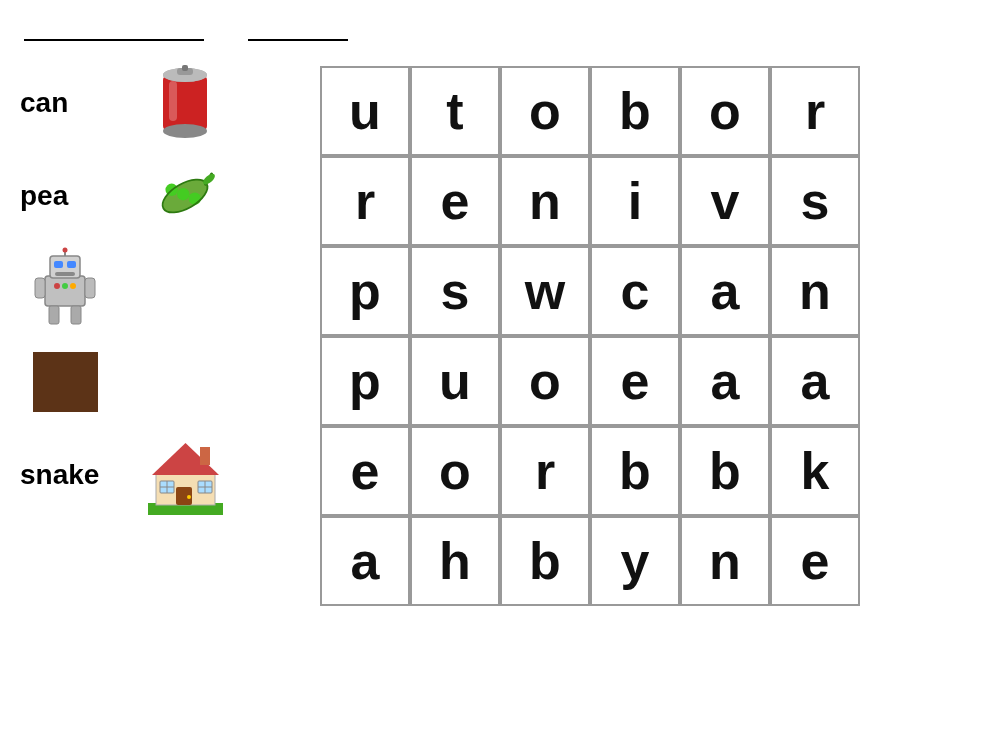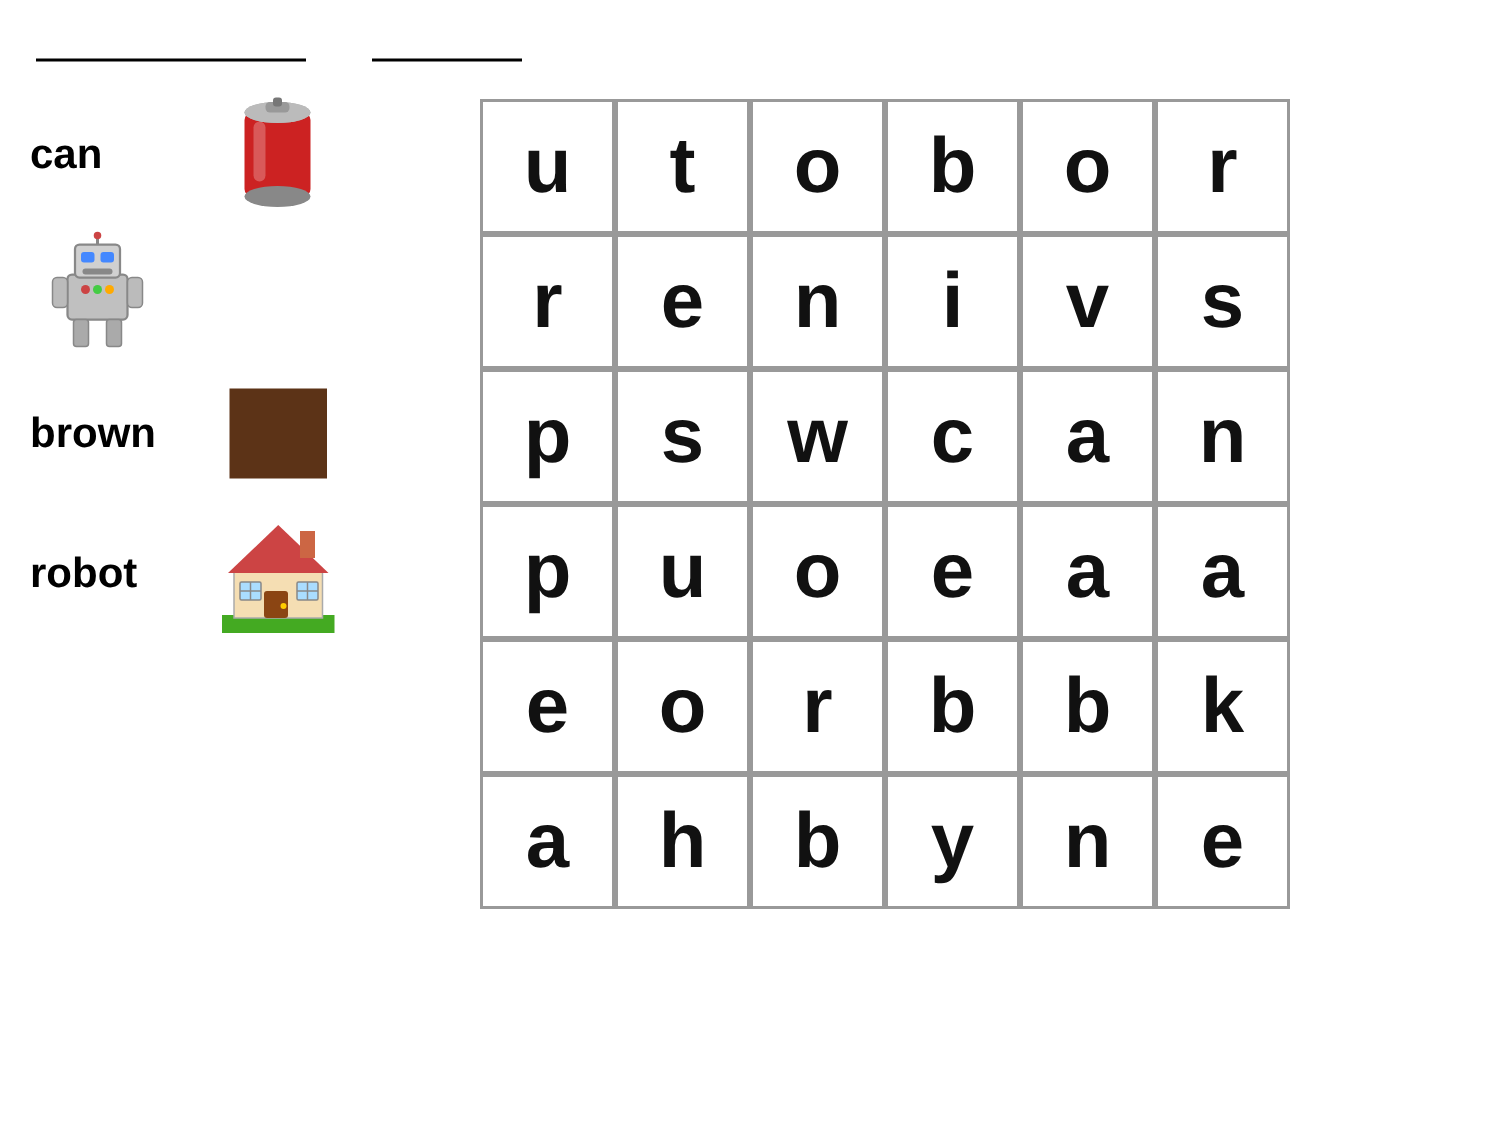--- a/index.html
+++ b/index.html
@@ -118,20 +118,40 @@
 
           <rect x="14" y="18" width="8" height="40" rx="4" fill="rgba(255,255,255,0.25)"></rect>
 
           <ellipse cx="30" cy="12" rx="22" ry="7" fill="#bbbbbb"></ellipse>
           <rect x="22" y="5" width="16" height="7" rx="3" fill="#999"></rect>
           <rect x="27" y="2" width="6" height="6" rx="2" fill="#777"></rect>
         </svg>
       </div>
     </div>
 
+    <div class="word-row">
+      <div class="word-label">pea</div>
+      <div class="word-image">
+
+        <svg width="70" height="80" viewBox="0 0 70 90">
+
+          <ellipse cx="35" cy="45" rx="28" ry="14" fill="#6aaa3a" transform="rotate(-30,35,45)"></ellipse>
+
+          <circle cx="20" cy="38" r="7" fill="#44cc22"></circle>
+          <circle cx="33" cy="43" r="7" fill="#44cc22"></circle>
+          <circle cx="46" cy="48" r="7" fill="#44cc22"></circle>
+
+          <ellipse cx="35" cy="45" rx="28" ry="14" fill="none" stroke="#2d7a10" stroke-width="2" transform="rotate(-30,35,45)"></ellipse>
+
+          <line x1="58" y1="32" x2="65" y2="20" stroke="#2d7a10" stroke-width="3" stroke-linecap="round"></line>
+
+          <ellipse cx="62" cy="26" rx="8" ry="4" fill="#44aa22" transform="rotate(-40,62,26)"></ellipse>
+        </svg>
+      </div>
+    </div>
 
     <div class="word-row">
       <div class="word-image">
 
         <svg width="60" height="82" viewBox="0 0 60 82">
 
           <rect x="10" y="28" width="40" height="30" rx="3" fill="#c0c0c0" stroke="#888" stroke-width="1.5"></rect>
 
           <rect x="15" y="8" width="30" height="22" rx="3" fill="#d0d0d0" stroke="#888" stroke-width="1.5"></rect>
 
@@ -151,31 +171,30 @@
           <rect x="36" y="58" width="10" height="18" rx="2" fill="#aaa" stroke="#888" stroke-width="1"></rect>
 
           <rect x="0" y="30" width="10" height="20" rx="3" fill="#bbb" stroke="#888" stroke-width="1"></rect>
           <rect x="50" y="30" width="10" height="20" rx="3" fill="#bbb" stroke="#888" stroke-width="1"></rect>
         </svg>
       </div>
     </div>
 
 
     <div class="word-row">
-      <div class="word-label">brown</div>
       <div class="word-image">
 
         <svg width="75" height="70" viewBox="0 0 75 70">
           <rect x="5" y="5" width="65" height="60" fill="#5c3317"></rect>
         </svg>
       </div>
     </div>
 
     <div class="word-row">
-      <div class="word-label">robot</div>
+      <div class="word-label">snake</div>
       <div class="word-image">
 
         <svg width="75" height="80" viewBox="0 0 75 80">
 
           <rect x="0" y="68" width="75" height="12" fill="#44aa22"></rect>
 
           <rect x="8" y="38" width="59" height="32" fill="#f5deb3" stroke="#aaa" stroke-width="1"></rect>
 
           <polygon points="4,40 37.5,8 71,40" fill="#cc4444"></polygon>
 

